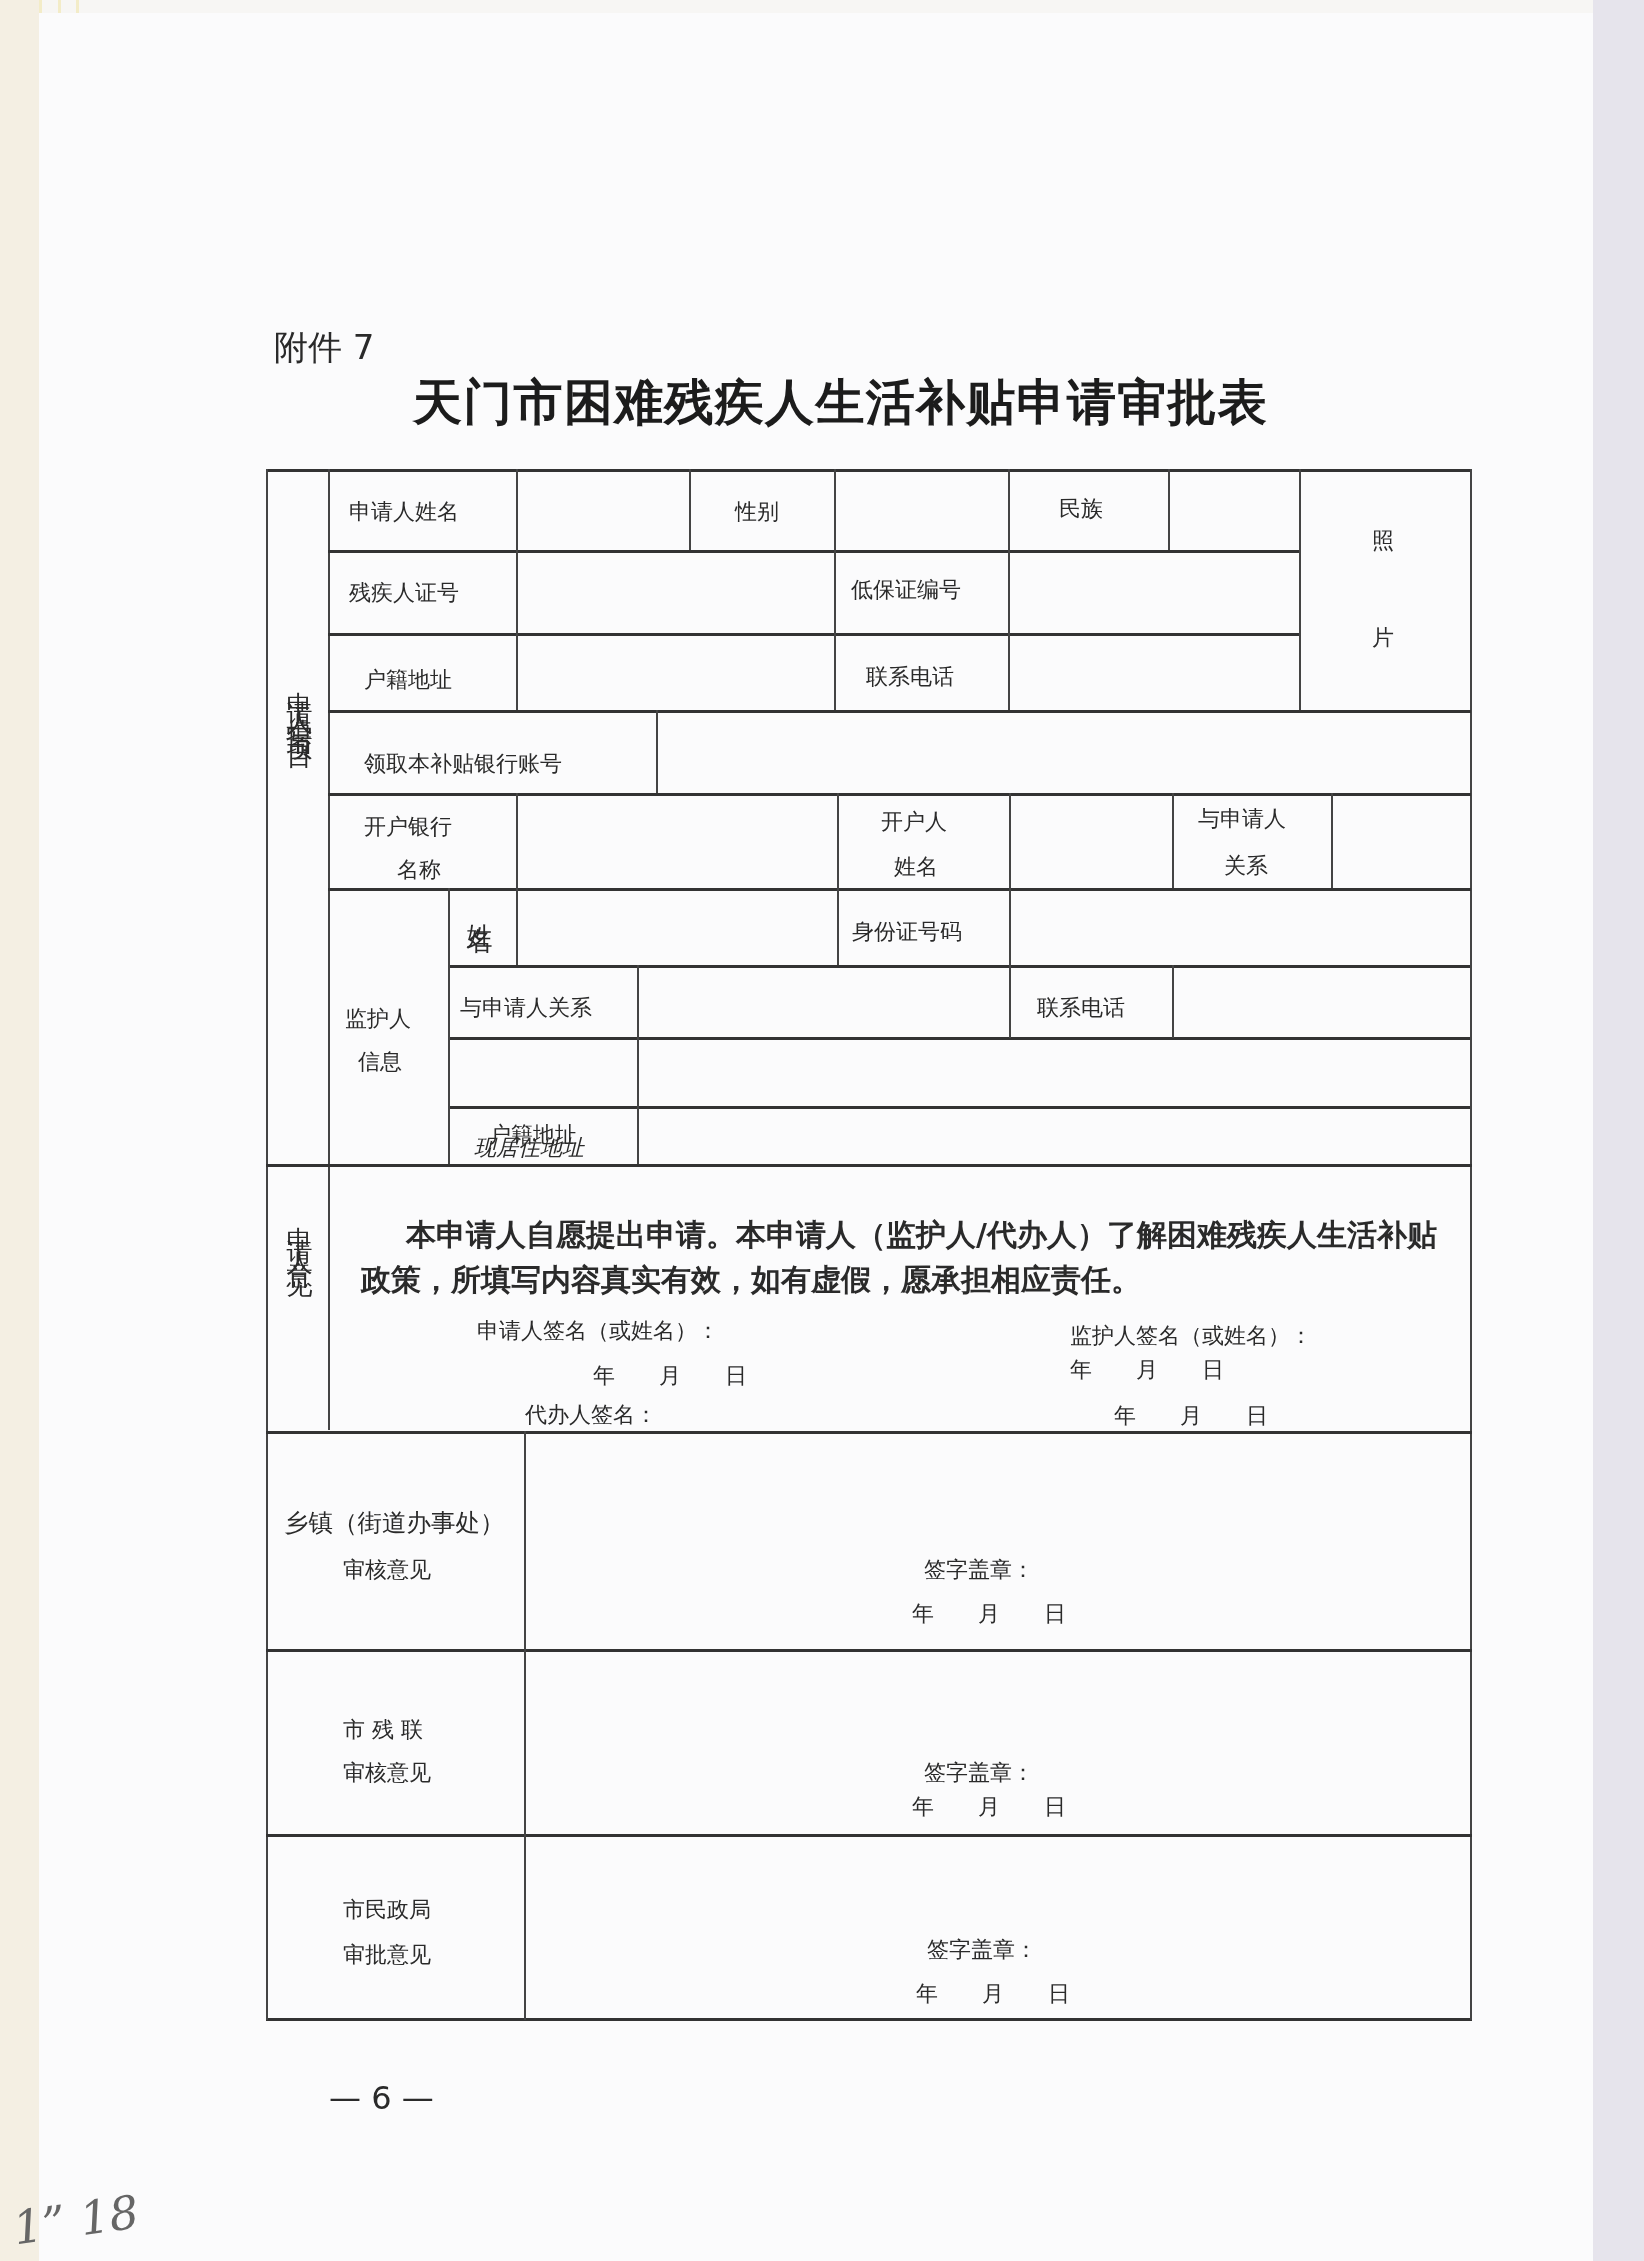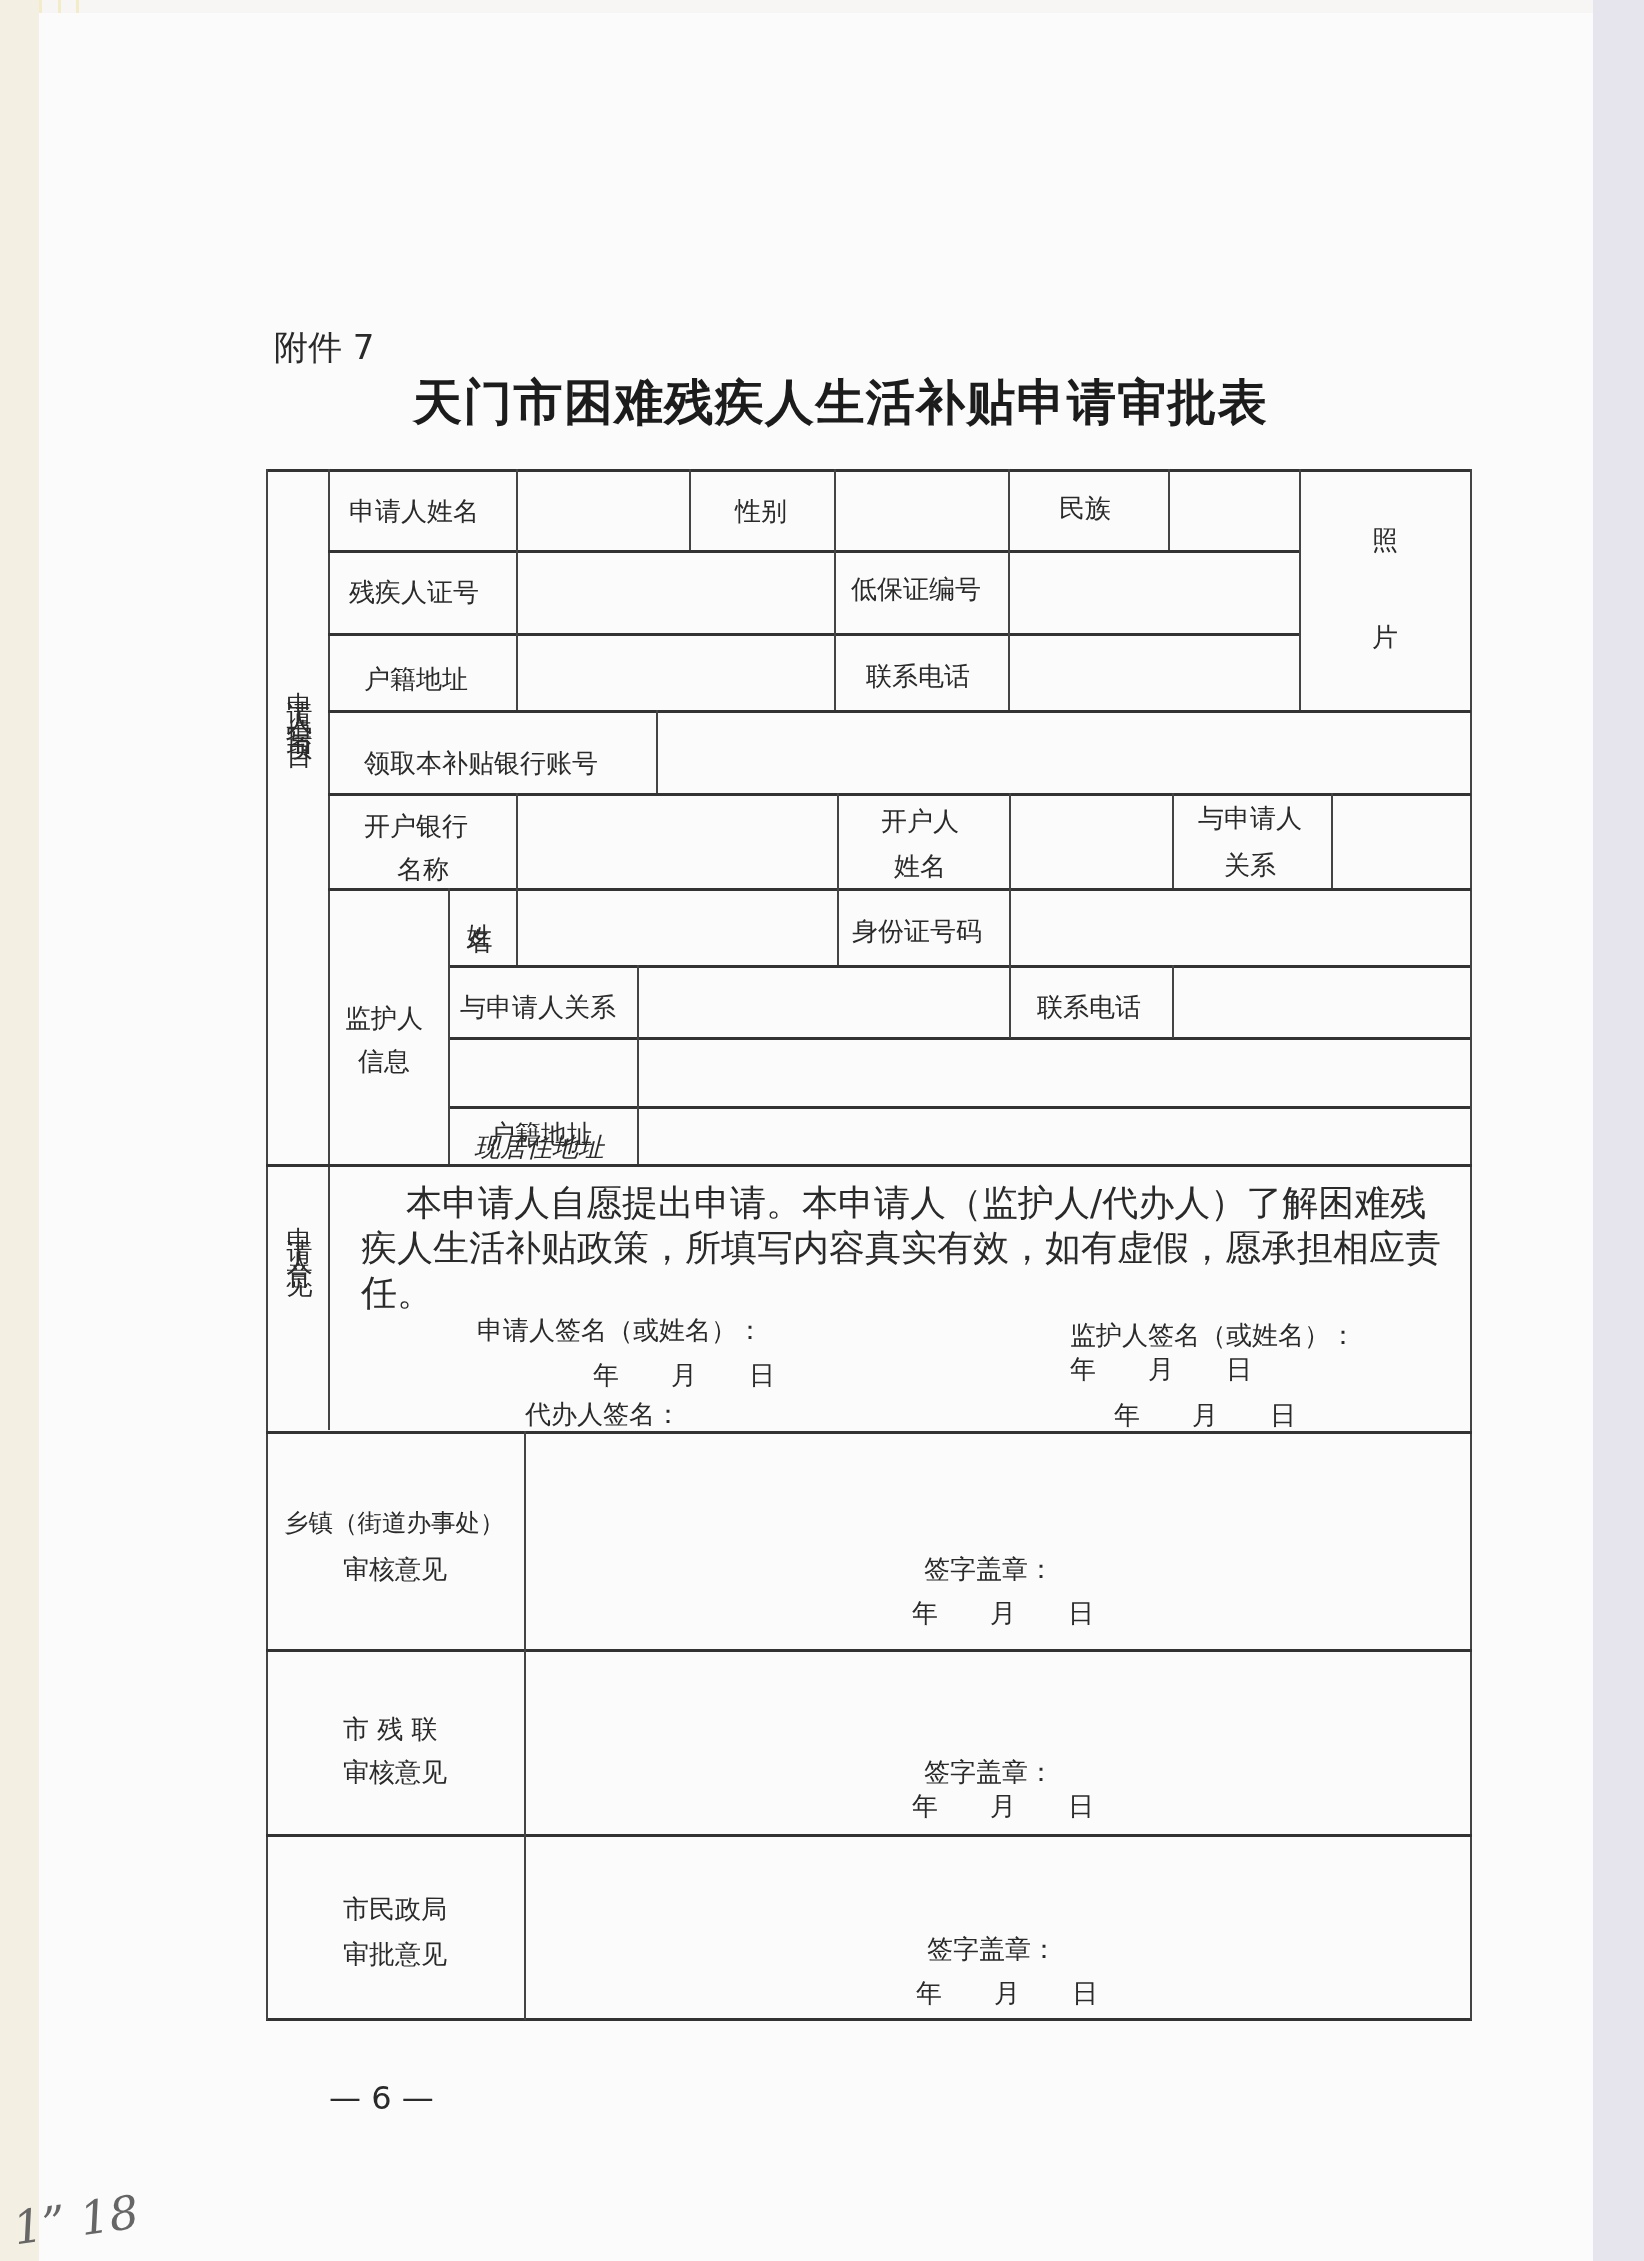--- a/index.html
+++ b/index.html
@@ -3,29 +3,29 @@
 <meta charset="utf-8">
 <style>
   html,body{margin:0;padding:0;}
   body{width:1644px;height:2261px;position:relative;overflow:hidden;
     background:#f7f6f4;font-family:"DejaVu Sans","Liberation Sans",sans-serif;color:#222;}
   .page{position:absolute;left:39px;top:13px;width:1554px;height:2248px;background:#fbfbfc;}
   .edge-left{position:absolute;left:0;top:0;width:39px;height:2261px;background:#f4efe3;}
   .edge-line{position:absolute;top:0;width:2.6px;height:2261px;background:#f3ecc8;}
   .edge-right{position:absolute;left:1593px;top:0;width:52px;height:2261px;background:#e6e4ec;}
   .abs{position:absolute;}
-  .txt{position:absolute;font-size:26px;line-height:31px;white-space:nowrap;color:#2a2a2a;}
+  .txt{position:absolute;font-size:22px;line-height:31px;white-space:nowrap;color:#2a2a2a;}
   .vt{writing-mode:vertical-rl;text-orientation:upright;letter-spacing:9px;font-size:26px;}
   .attach{left:274px;top:332px;font-size:34px;}
   .title{left:413px;top:387px;font-size:49px;font-weight:bold;letter-spacing:1.3px;color:#1c1c1c;}
   .hl{position:absolute;height:2.6px;background:#333;}
   .vl{position:absolute;width:1.9px;background:#444;}
   .pagenum{left:329px;top:2083px;font-size:32px;}
   .hand{left:13px;top:2205px;font-size:46px;color:#666;font-family:"DejaVu Serif",serif;font-style:italic;transform:rotate(-8deg);}
-  .para{position:absolute;left:361px;top:1180px;width:1090px;font-size:36px;line-height:45px;white-space:normal;text-indent:45px;}
+  .para{position:absolute;left:361px;top:1212px;width:1090px;font-size:30px;line-height:45px;white-space:normal;text-indent:45px;font-weight:bold;}
 </style>
 </head>
 <body>
 
 <div class="edge-left"></div>
 <div class="edge-line" style="left:39px"></div>
 <div class="edge-line" style="left:58px"></div>
 <div class="edge-line" style="left:76px"></div>
 <div class="page"></div>
 <div class="edge-right"></div>

